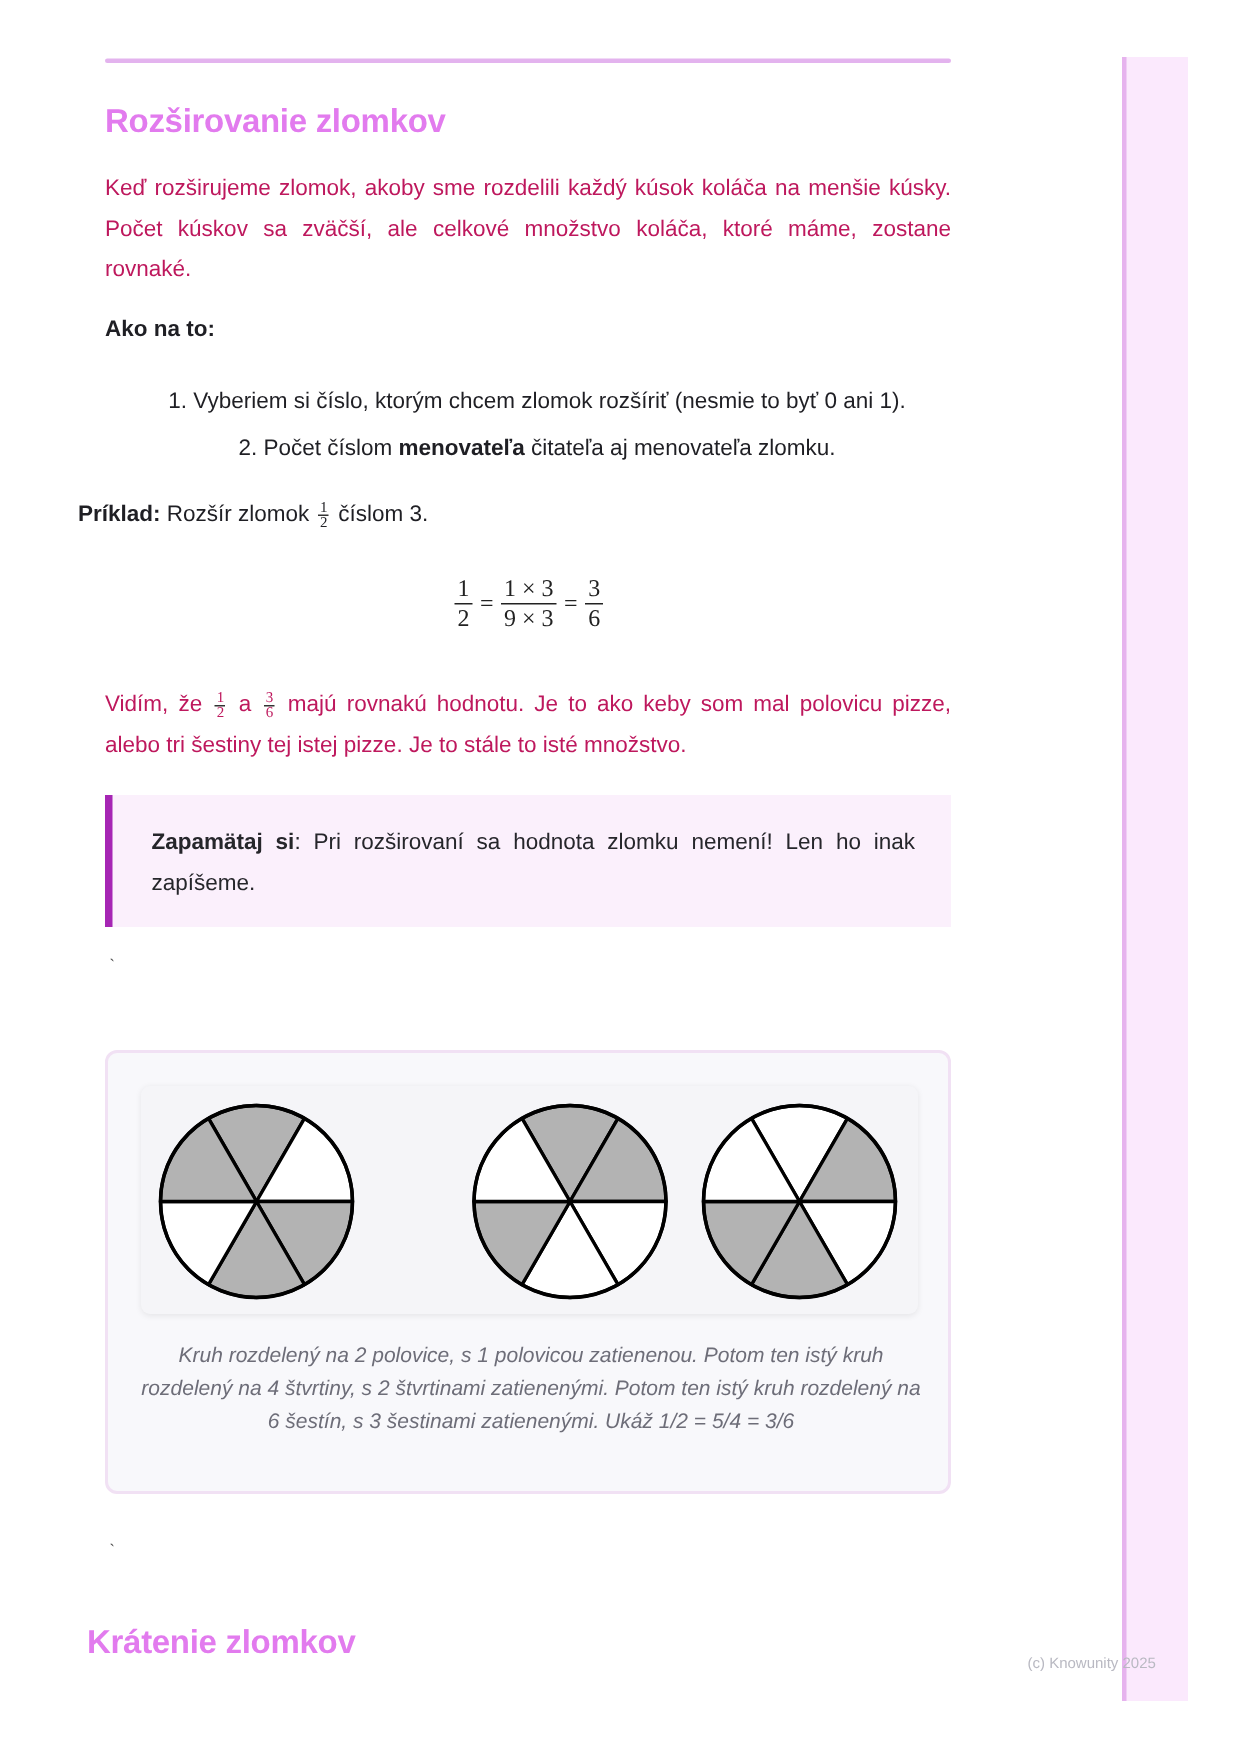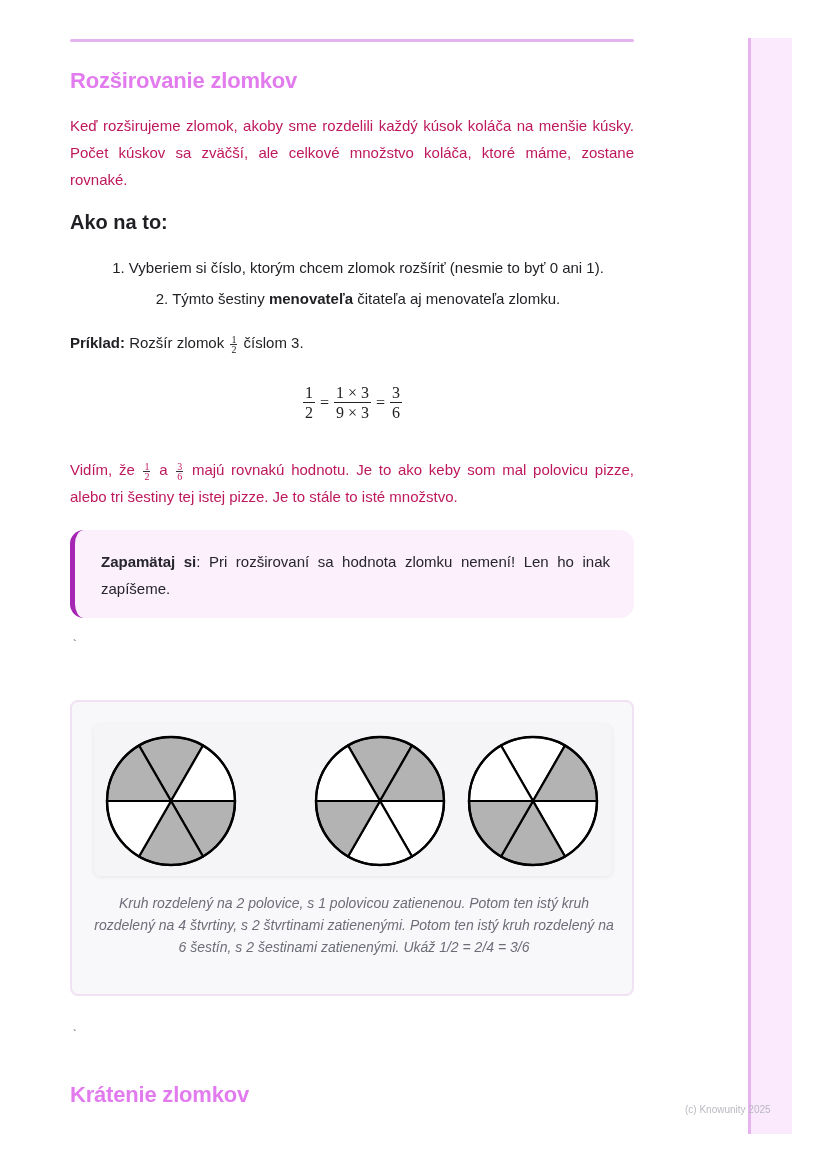--- a/index.html
+++ b/index.html
@@ -5,41 +5,41 @@
   * { box-sizing: border-box; margin: 0; padding: 0; }
   html, body { width: 828px; height: 1171px; background: #ffffff; overflow: hidden; }
   body { position: relative; font-family: "Liberation Sans", "DejaVu Sans", sans-serif; color: #1f1f24; }
 
   .top-rule { position: absolute; left: 70px; top: 39px; width: 564px; height: 3px; background: #e3b3ee; border-radius: 2px; }
 
   .side-bar { position: absolute; left: 748px; top: 38px; width: 44px; height: 1096px; background: #fbe9fd; border-left: 3px solid #e6b3ee; }
 
   h2.section-title { font-size: 22px; font-weight: 700; color: #e27bee; letter-spacing: -0.2px; text-align: right; }
   #h-expand { position: absolute; left: 70px; top: 68px; }
-  #h-reduce { position: absolute; left: 70px; top: 1082px; }
+  #h-reduce { position: absolute; left: 58px; top: 1082px; }
 
   p.body { font-size: 15px; line-height: 27px; text-align: justify; color: #be185d; }
 
   #intro { position: absolute; left: 70px; top: 112px; width: 564px; }
-  #howto { position: absolute; left: 70px; top: 211px; font-size: 20px; font-weight: 700; }
+  #howto { position: absolute; left: 70px; top: 211px; font-size: 15px; font-weight: 700; }
   #steps { position: absolute; left: 78px; top: 254px; width: 560px; font-size: 15px; line-height: 27px; list-style: none; text-align: center; }
   #steps li { margin-bottom: 4px; }
-  #example { position: absolute; left: 70px; top: 329px; font-size: 15px; line-height: 27px; }
+  #example { position: absolute; left: 52px; top: 329px; font-size: 15px; line-height: 27px; }
 
   .frac { display: inline-block; vertical-align: middle; text-align: center; font-family: "Liberation Serif", "DejaVu Serif", serif; font-size: 10px; line-height: 9px; margin: 0 2px; }
   .frac span { display: block; }
   .frac .num { border-bottom: 1px solid #333; padding: 0 1px; }
 
   #equation { position: absolute; left: 303px; top: 383px; font-family: "Liberation Serif", "DejaVu Serif", serif; font-size: 16px; color: #222; display: flex; align-items: center; gap: 5px; }
   .bigfrac { display: inline-flex; flex-direction: column; align-items: center; line-height: 19px; }
   .bigfrac .num { border-bottom: 1px solid #222; padding: 0 2px; }
 
   #vidim { position: absolute; left: 70px; top: 456px; width: 564px; }
 
-  .callout { position: absolute; left: 70px; top: 530px; width: 564px; height: 88px; background: #fbf0fc; border-left: 5px solid #a626b4; border-radius: 14px; padding: 18px 24px 0 26px; font-size: 15px; line-height: 27px; color: #26262b; text-align: justify; }
+  .callout { position: absolute; left: 70px; top: 530px; width: 564px; height: 88px; background: #fbf0fc; border-left: 5px solid #a626b4; border-radius: 0; padding: 18px 24px 0 26px; font-size: 15px; line-height: 27px; color: #26262b; text-align: justify; }
 
   .tick { position: absolute; left: 73px; font-size: 11px; color: #444; }
   #tick1 { top: 638px; }
   #tick2 { top: 1028px; }
 
   .figure { position: absolute; left: 70px; top: 700px; width: 564px; height: 296px; background: #f8f8fb; border: 2px solid #f1e1f4; border-radius: 8px; }
   .figure-inner { position: absolute; left: 22px; top: 22px; width: 518px; height: 152px; background: #f5f5f8; border-radius: 6px; box-shadow: 0 1px 4px rgba(0,0,0,0.08); }
   .figure-inner svg { position: absolute; top: 10px; }
   .caption { position: absolute; left: 20px; top: 190px; width: 524px; text-align: center; font-style: italic; font-size: 14px; line-height: 22px; color: #6d6d78; }
 
@@ -57,21 +57,21 @@
 
 <div id="howto">Ako na to:</div>
 
 <ol id="steps">
   <li>
     <span>1.</span>
     <span>Vyberiem si číslo, ktorým chcem zlomok rozšíriť (nesmie to byť 0 ani 1).</span>
   </li>
   <li>
     <span>2.</span>
-    <span>Týmto šestiny </span><b>menovateľa</b><span> čitateľa aj menovateľa zlomku.</span>
+    <span>Počet číslom </span><b>menovateľa</b><span> čitateľa aj menovateľa zlomku.</span>
   </li>
 </ol>
 
 <div id="example">
   <b>Príklad:</b><span> Rozšír zlomok </span><span class="frac"><span class="num">1</span><span class="den">2</span></span><span> číslom 3.</span>
 </div>
 
 <div id="equation">
   <span class="bigfrac">
       <span class="num">1</span>
@@ -118,20 +118,20 @@
     <svg id="c2" style="left:372px" width="134" height="134" viewBox="-67 -67 134 134">
         <path d="M0 0 L-32.00000000000003 -55.425625842204056 A64 64 0 0 1 32.00000000000001 -55.42562584220407 Z" fill="#ffffff" stroke="#000" stroke-width="2.2" stroke-linejoin="round"></path>
         <path d="M0 0 L32.00000000000001 -55.42562584220407 A64 64 0 0 1 64 -1.567547902908612e-14 Z" fill="#b3b3b3" stroke="#000" stroke-width="2.2" stroke-linejoin="round"></path>
         <path d="M0 0 L64 0 A64 64 0 0 1 32.00000000000001 55.42562584220407 Z" fill="#ffffff" stroke="#000" stroke-width="2.2" stroke-linejoin="round"></path>
         <path d="M0 0 L32.00000000000001 55.42562584220407 A64 64 0 0 1 -31.999999999999986 55.42562584220408 Z" fill="#b3b3b3" stroke="#000" stroke-width="2.2" stroke-linejoin="round"></path>
         <path d="M0 0 L-31.999999999999986 55.42562584220408 A64 64 0 0 1 -64 7.83773951454306e-15 Z" fill="#b3b3b3" stroke="#000" stroke-width="2.2" stroke-linejoin="round"></path>
         <path d="M0 0 L-64 7.83773951454306e-15 A64 64 0 0 1 -32.00000000000003 -55.425625842204056 Z" fill="#ffffff" stroke="#000" stroke-width="2.2" stroke-linejoin="round"></path>
         <circle r="64" fill="none" stroke="#000" stroke-width="2.4"></circle>
       </svg>
   </div>
-  <div class="caption">Kruh rozdelený na 2 polovice, s 1 polovicou zatienenou. Potom ten istý kruh rozdelený na 4 štvrtiny, s 2 štvrtinami zatienenými. Potom ten istý kruh rozdelený na 6 šestín, s 2 šestinami zatienenými. Ukáž 1/2 = 2/4 = 3/6</div>
+  <div class="caption">Kruh rozdelený na 2 polovice, s 1 polovicou zatienenou. Potom ten istý kruh rozdelený na 4 štvrtiny, s 2 štvrtinami zatienenými. Potom ten istý kruh rozdelený na 6 šestín, s 3 šestinami zatienenými. Ukáž 1/2 = 5/4 = 3/6</div>
 </div>
 
 <div class="tick" id="tick2">`</div>
 
 <h2 class="section-title" id="h-reduce">Krátenie zlomkov</h2>
 
 <div class="footer">(c) Knowunity 2025</div>
 
 </body></html>

